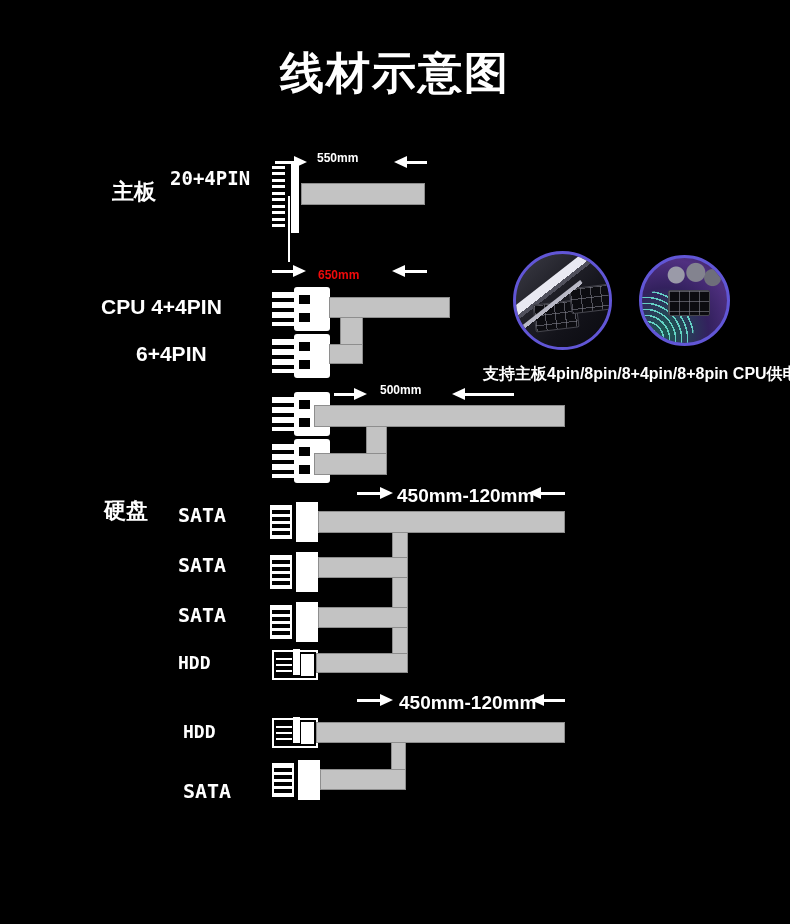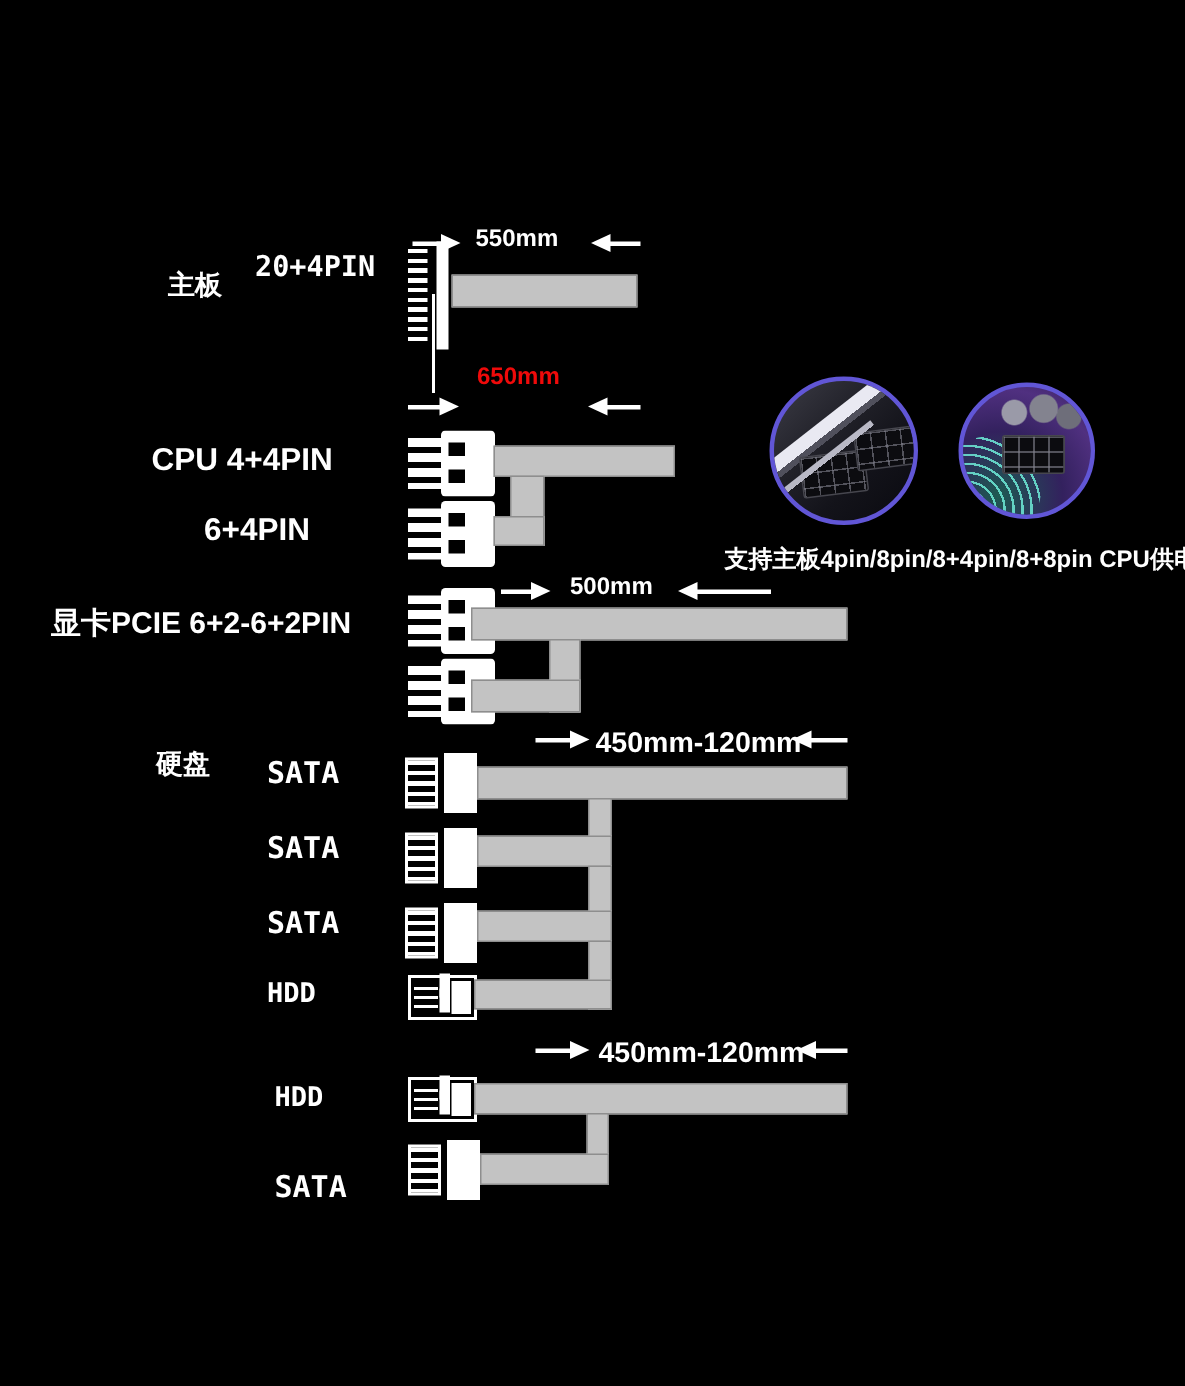--- a/index.html
+++ b/index.html
@@ -3,24 +3,24 @@
 <meta charset="utf-8">
 <style>
   html,body{margin:0;padding:0;background:#000;}
   .canvas{position:relative;width:790px;height:924px;background:#000;overflow:hidden;
           font-family:"Liberation Sans",sans-serif;color:#fff;}
 
   .title{position:absolute;left:0;top:44px;width:790px;margin:0;text-align:center;
          font-size:44px;font-weight:bold;letter-spacing:2px;}
 
   .lbl{position:absolute;line-height:1;font-weight:bold;white-space:nowrap;}
-  .cn{font-size:18px;}
+  .cn{font-size:22px;}
   .pin{font-family:"DejaVu Sans Mono",monospace;font-size:19px;letter-spacing:0px;}
   .mix{font-size:21px;}
-  .len{position:absolute;line-height:1;font-weight:bold;font-size:16px;white-space:nowrap;
+  .len{position:absolute;line-height:1;font-weight:bold;font-size:12px;white-space:nowrap;
        font-family:"Liberation Sans",sans-serif;}
   .len.small{font-size:19px;}
   .red{color:#ef0a0a;}
   .note{position:absolute;line-height:1.2;font-size:16px;font-weight:bold;white-space:nowrap;}
 
   
   .cable{position:absolute;background:#c3c3c3;border:1px solid #8e8e8e;box-sizing:border-box;}
 
   
   .arr{position:absolute;height:3px;background:#fff;}
@@ -76,50 +76,50 @@
                 radial-gradient(circle at 85% 60%,#6e6e7a 0 8px,transparent 9px);}
   .plug8{position:absolute;background-color:#0c0c10;border:1px solid #46464e;border-radius:2px;
      background-image:repeating-linear-gradient(to right,rgba(130,130,142,.6) 0 1px,transparent 1px 10px),
                       repeating-linear-gradient(to bottom,rgba(130,130,142,.6) 0 1px,transparent 1px 10px);}
 </style>
 </head>
 <body>
 
 <div class="canvas">
 
+  <h1 class="title">线材示意图</h1>
 
   <div class="lbl cn" style="left:112px;top:181px">主板</div>
   <div class="lbl pin" style="left:170px;top:169px">20+4PIN</div>
   <div class="arr right" style="left:275px;top:161px;width:20px"></div>
   <div class="len" style="left:317px;top:152px">550mm</div>
   <div class="arr left" style="left:406px;top:161px;width:21px"></div>
   <div class="conn-atx" style="left:270px;top:161px"></div>
   <div class="cable" style="left:301px;top:183px;width:124px;height:22px"></div>
 
   <div class="lbl mix" style="left:101px;top:296px">CPU 4+4PIN</div>
   <div class="lbl mix" style="left:136px;top:343px">6+4PIN</div>
   <div class="arr right" style="left:272px;top:270px;width:22px"></div>
-  <div class="len red" style="left:318px;top:244px">650mm</div>
+  <div class="len red" style="left:318px;top:269px">650mm</div>
   <div class="arr left" style="left:404px;top:270px;width:23px"></div>
   <div class="conn-plug" style="left:272px;top:287px"></div>
   <div class="cable" style="left:329px;top:297px;width:121px;height:21px"></div>
   <div class="cable" style="left:340px;top:317px;width:23px;height:47px"></div>
   <div class="conn-plug" style="left:272px;top:334px"></div>
   <div class="cable" style="left:329px;top:344px;width:34px;height:20px"></div>
 
   <div class="photo-circle pc-left" style="left:513px;top:251px;width:99px;height:99px">
     <div class="plug8" style="left:18px;top:48px;width:42px;height:26px;transform:rotate(-7deg)"></div>
     <div class="plug8" style="left:54px;top:32px;width:38px;height:24px;transform:rotate(-7deg)"></div>
   </div>
   <div class="photo-circle pc-right" style="left:639px;top:255px;width:91px;height:91px">
     <div class="plug8" style="left:26px;top:32px;width:40px;height:24px"></div>
   </div>
   <div class="note" style="left:483px;top:364px">支持主板4pin/8pin/8+4pin/8+8pin CPU供电</div>
 
-  <div class="lbl" style="left:34px;top:406px;font-size:20px">显卡PCIE 6+2-6+2PIN</div>
   <div class="arr right" style="left:334px;top:393px;width:21px"></div>
   <div class="len" style="left:380px;top:384px">500mm</div>
   <div class="arr left" style="left:464px;top:393px;width:50px"></div>
   <div class="conn-plug" style="left:272px;top:392px"></div>
   <div class="cable" style="left:314px;top:405px;width:251px;height:22px"></div>
   <div class="cable" style="left:366px;top:426px;width:21px;height:49px"></div>
   <div class="conn-plug" style="left:272px;top:439px"></div>
   <div class="cable" style="left:314px;top:453px;width:73px;height:22px"></div>
 
   <div class="lbl cn" style="left:104px;top:500px">硬盘</div>

